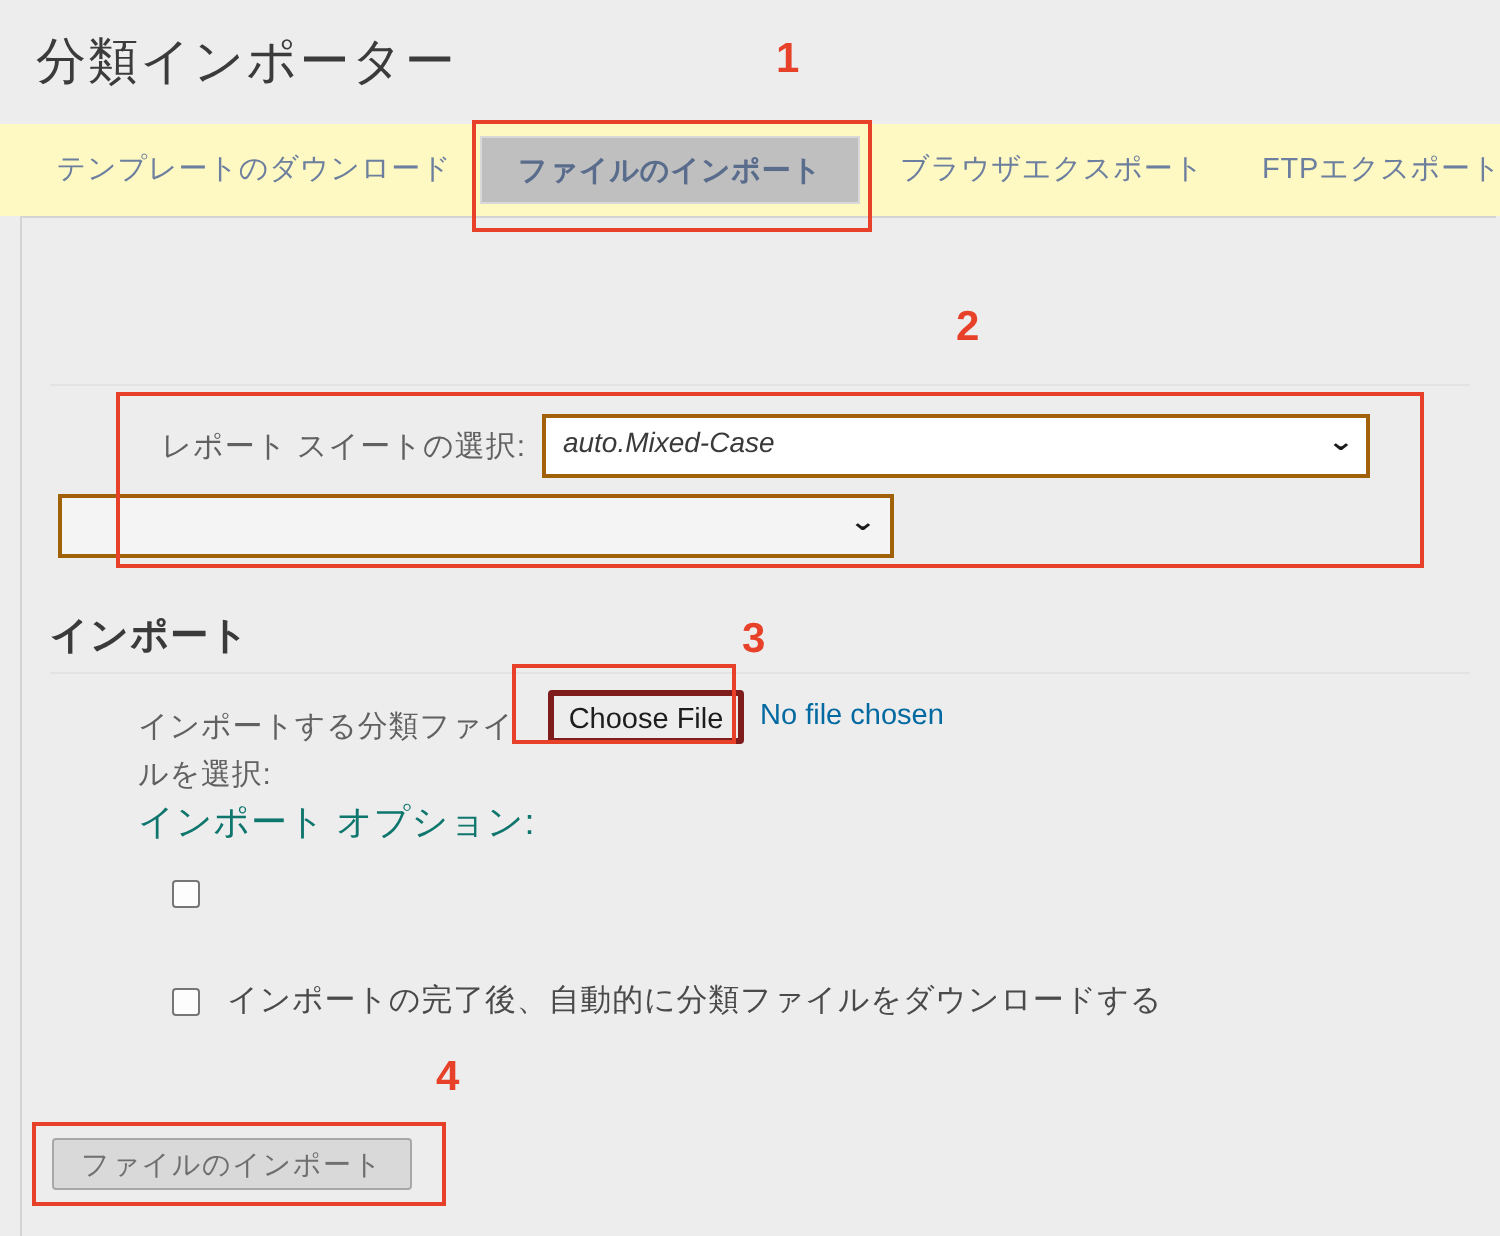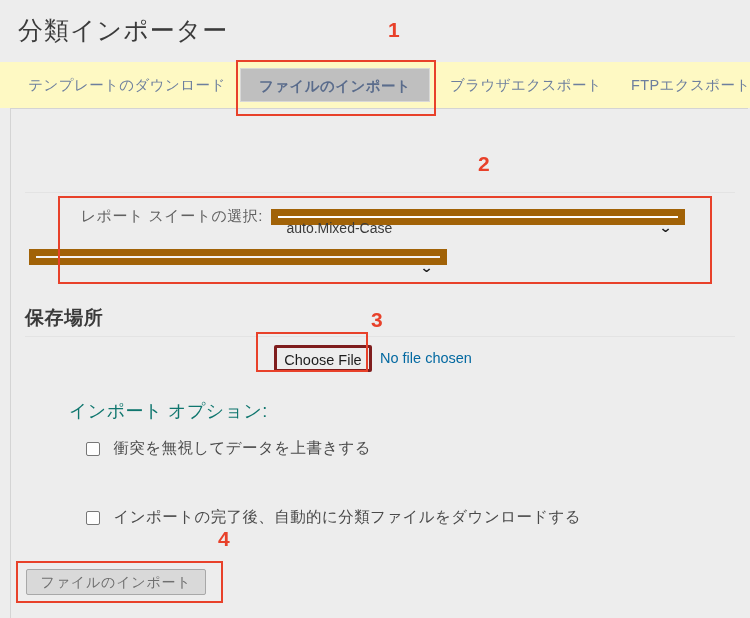--- a/index.html
+++ b/index.html
@@ -126,24 +126,25 @@
     vertical-align: middle;
     text-align: right;
   }
   #row-suite .field-label { width: 238px; }
   #row-ds .field-label    { width: 234px; }
 
   .sel {
     display: inline-block;
     vertical-align: middle;
     position: relative;
-    height: 16px;
+    height: 32px;
     background: #fcfcfc;
-    border: 7px solid #a16207;
+    border: 2px solid #a16207;
     margin-left: 4px;
+    font-style: italic;
   }
   #sel-suite { width: 414px; background: #ffffff; }
   #sel-ds    { width: 418px; background: #f4f4f4; }
   .sel .sel-val {
     position: absolute;
     left: 8px; top: 0;
     height: 24px; line-height: 24px;
     font-size: 14px;
     color: #3a3a3a;
   }
@@ -199,21 +200,21 @@
   }
 
   
   .cb-row {
     position: absolute;
     left: 86px;
     white-space: nowrap;
     height: 22px;
   }
   #cb-row-0 { top: 438px; }
-  #cb-row-1 { top: 507px; }
+  #cb-row-1 { top: 490px; }
   .cb-box {
     display: inline-block;
     vertical-align: middle;
     width: 14px; height: 14px;
     background: #fdfdfd;
     border: 1px solid #767676;
     border-radius: 2px;
     cursor: pointer;
   }
   .cb-text {
@@ -289,33 +290,33 @@
         <span class="caret">⌄</span>
       </span>
     </div>
 
     <div class="field-row" id="row-ds">
       <span class="sel" id="sel-ds">
         <span class="caret">⌄</span>
       </span>
     </div>
 
-    <div class="sec-head" id="head-file">保存場所</div>
+    <div class="sec-head" id="head-file">インポート</div>
     <div class="sec-rule" id="rule-file"></div>
 
+    <div class="file-label">インポートする分類ファイルを選択:</div>
     <div class="choose-btn">Choose File</div>
     <div class="no-file">No file chosen</div>
 
     <div class="opt-label">インポート オプション:</div>
 
   </div>
 
   <div class="cb-row" id="cb-row-0">
     <span class="cb-box"></span>
-    <span class="cb-text">衝突を無視してデータを上書きする</span>
   </div>
   <div class="cb-row" id="cb-row-1">
     <span class="cb-box"></span>
     <span class="cb-text">インポートの完了後、自動的に分類ファイルをダウンロードする</span>
   </div>
 
   <div class="submit-btn">ファイルのインポート</div>
 
   <div class="anno-box" id="anno-box-1"></div>
   <div class="anno-num" id="anno-num-1">1</div>

